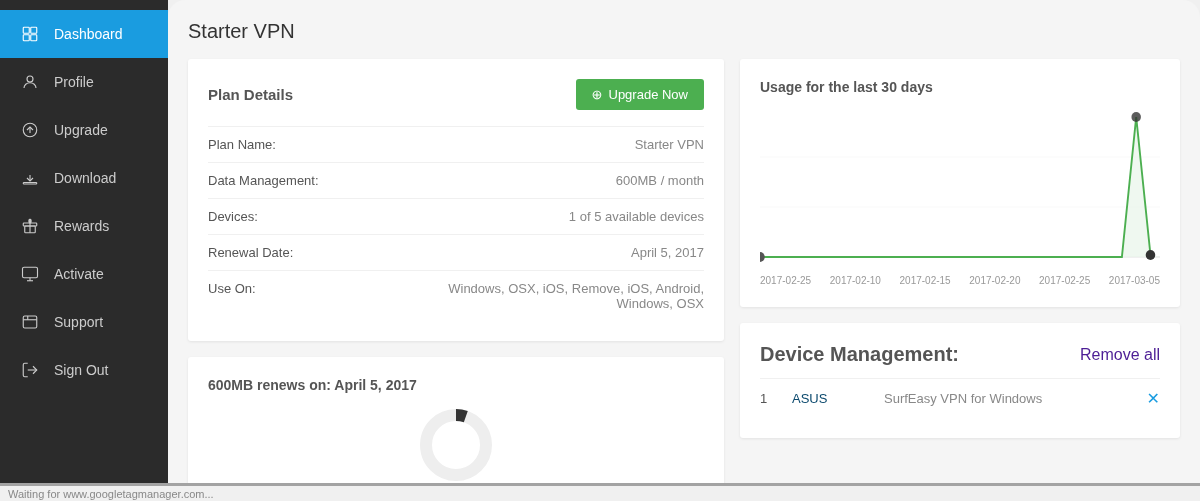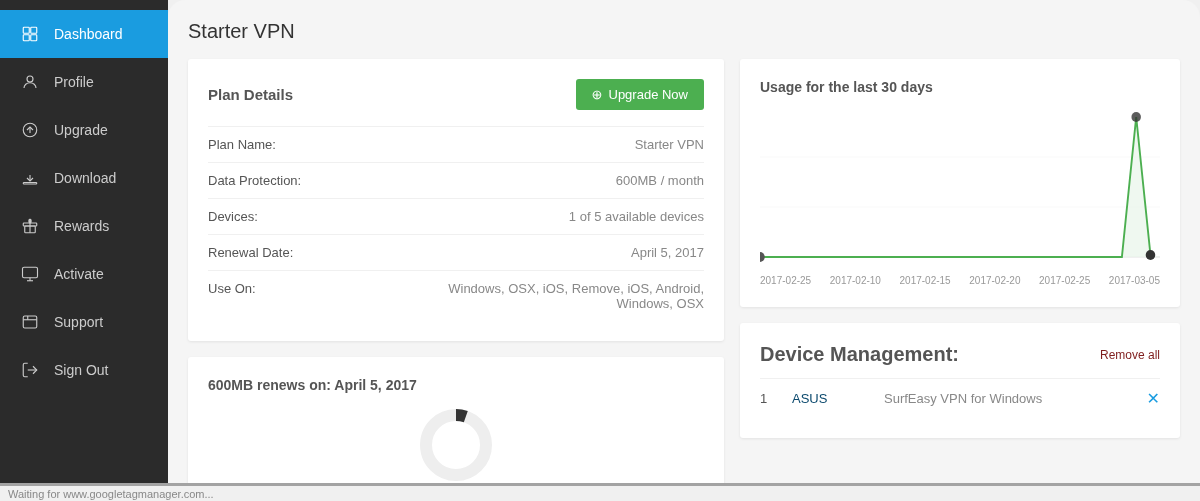--- a/index.html
+++ b/index.html
@@ -171,22 +171,22 @@
       justify-content: space-between;
       align-items: center;
       margin-bottom: 12px;
     }
     .device-title {
       font-size: 20px;
       color: #555;
       font-weight: 600;
     }
     .remove-all-link {
-      font-size: 12px;
-      color: #7f1d1d;
+      font-size: 16px;
+      color: #4c1d95;
       cursor: pointer;
       text-decoration: none;
     }
     .device-row {
       display: flex;
       align-items: center;
       padding: 10px 0;
       border-top: 1px solid #f0f0f0;
       font-size: 13px;
       gap: 12px;
@@ -323,21 +323,21 @@
               <span>⊕</span>
               <span>Upgrade Now</span>
             </button>
           </div>
 
           <div class="plan-row">
             <span class="plan-row-label">Plan Name:</span>
             <span class="plan-row-value">Starter VPN</span>
           </div>
           <div class="plan-row">
-            <span class="plan-row-label">Data Protection:</span>
+            <span class="plan-row-label">Data Management:</span>
             <span class="plan-row-value">600MB / month</span>
           </div>
           <div class="plan-row">
             <span class="plan-row-label">Devices:</span>
             <span class="plan-row-value">1 of 5 available devices</span>
           </div>
           <div class="plan-row">
             <span class="plan-row-label">Renewal Date:</span>
             <span class="plan-row-value">April 5, 2017</span>
           </div>

